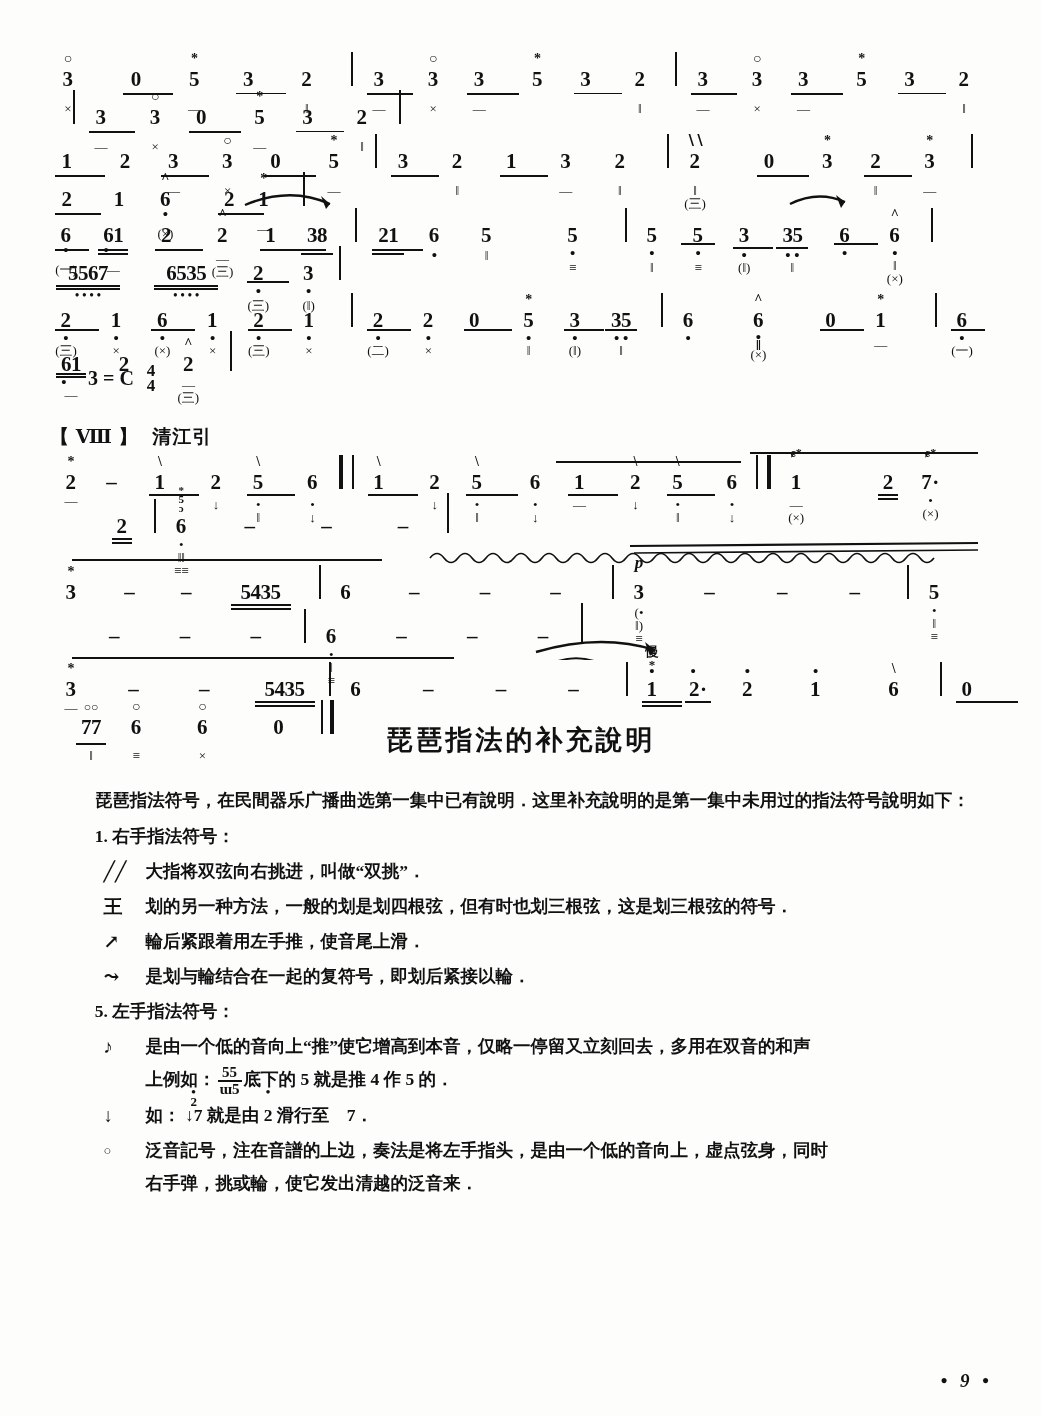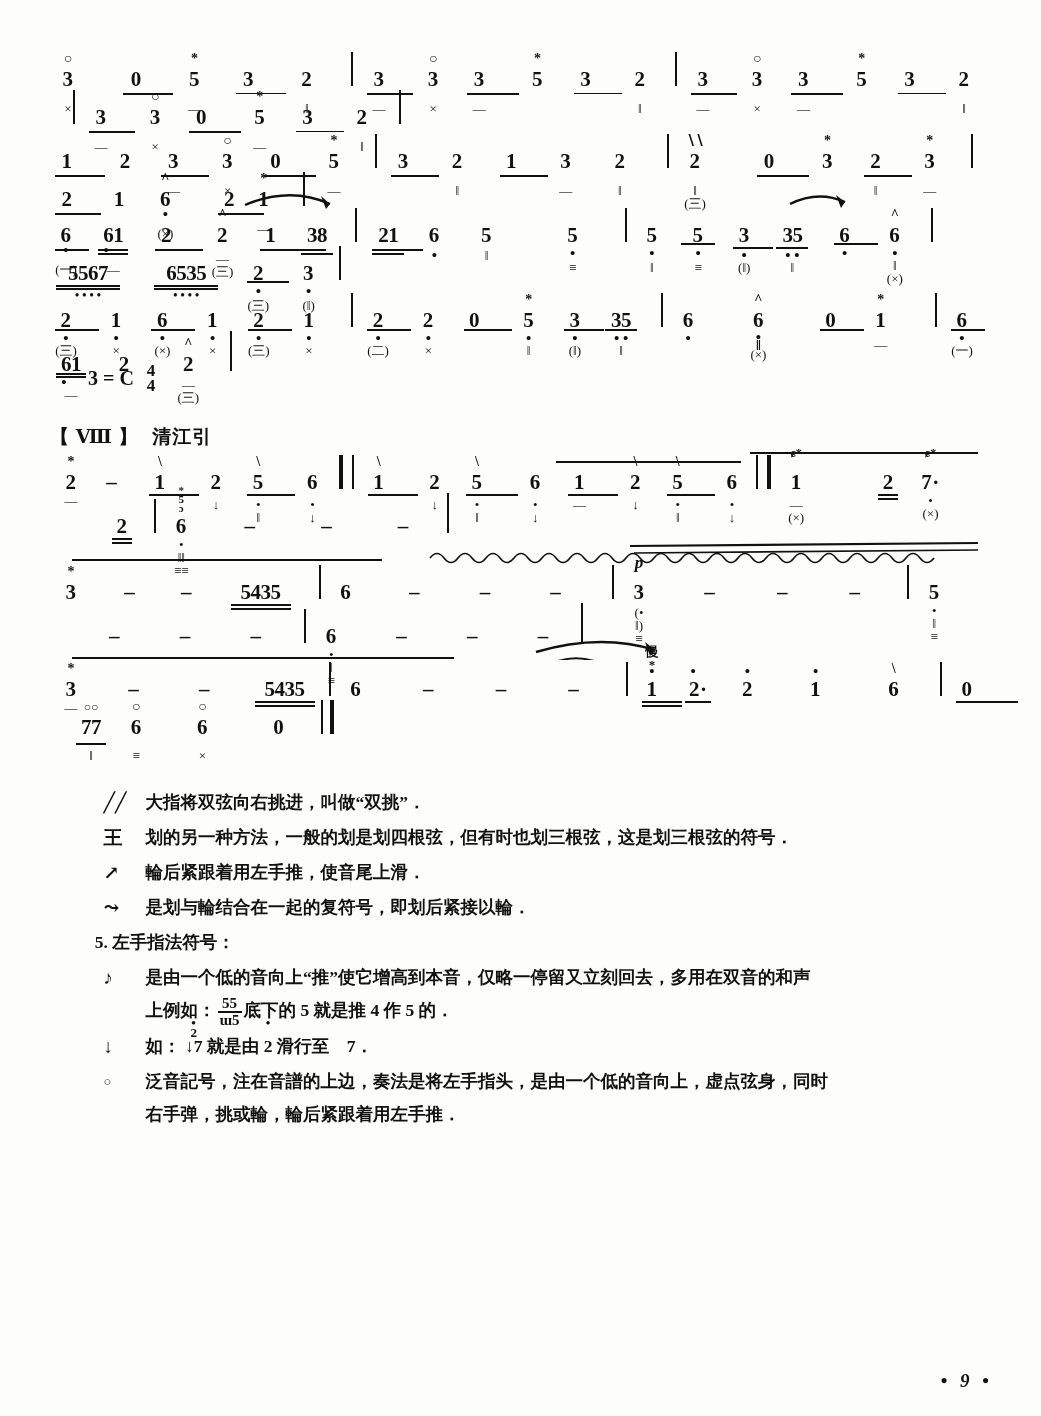--- a/index.html
+++ b/index.html
@@ -1045,23 +1045,26 @@
       </span>
       <span style="display:inline-block;width:44px;"></span>
       <span class="cell" style="width:22px;">
         <span class="digit">0</span>
       </span>
       <span class="barline dbl" style="margin-left:26px;"></span>
     </div>
     <div class="longline" style="left:72px;top:657px;width:382px;"></div>
   </div>
 
+  <div class="doc-title">琵琶指法的补充說明</div>
 
   <div class="body-text">
-
+    <p class="para">琵琶指法符号，在民間器乐广播曲选第一集中已有說明．这里补充說明的是第一集中未用过的指法符号說明如下：</p>
+
+    <p class="list-head">1. 右手指法符号：</p>
 
     <div class="sym-item">
       <span class="sym-glyph">╱╱</span>
       <span class="sym-text">大指将双弦向右挑进，叫做“双挑”．</span>
     </div>
 
 
     <div class="sym-item">
       <span class="sym-glyph">王</span>
       <span class="sym-text">划的另一种方法，一般的划是划四根弦，但有时也划三根弦，这是划三根弦的符号．</span>
@@ -1099,21 +1102,21 @@
           <span class="notedot"><span class="dotover">•</span><span>2</span></span>
           <span>滑行至　7．</span>
         </span>
       </span>
     </div>
 
     <div class="sym-item">
       <span class="sym-glyph" style="font-size:13px;">○</span>
       <span class="sym-text">
         <span>泛音記号，注在音譜的上边，奏法是将左手指头，是由一个低的音向上，虚点弦身，同时</span>
-        <span class="cont">右手弹，挑或輪，輪后紧跟着用左手推．</span>
+        <span class="cont">右手弹，挑或輪，使它发出清越的泛音来．</span>
       </span>
     </div>
   </div>
 
   <div class="pagenum">
     <span>•</span>
     <span style="font-style:italic;">9</span>
     <span>•</span>
   </div>
 

